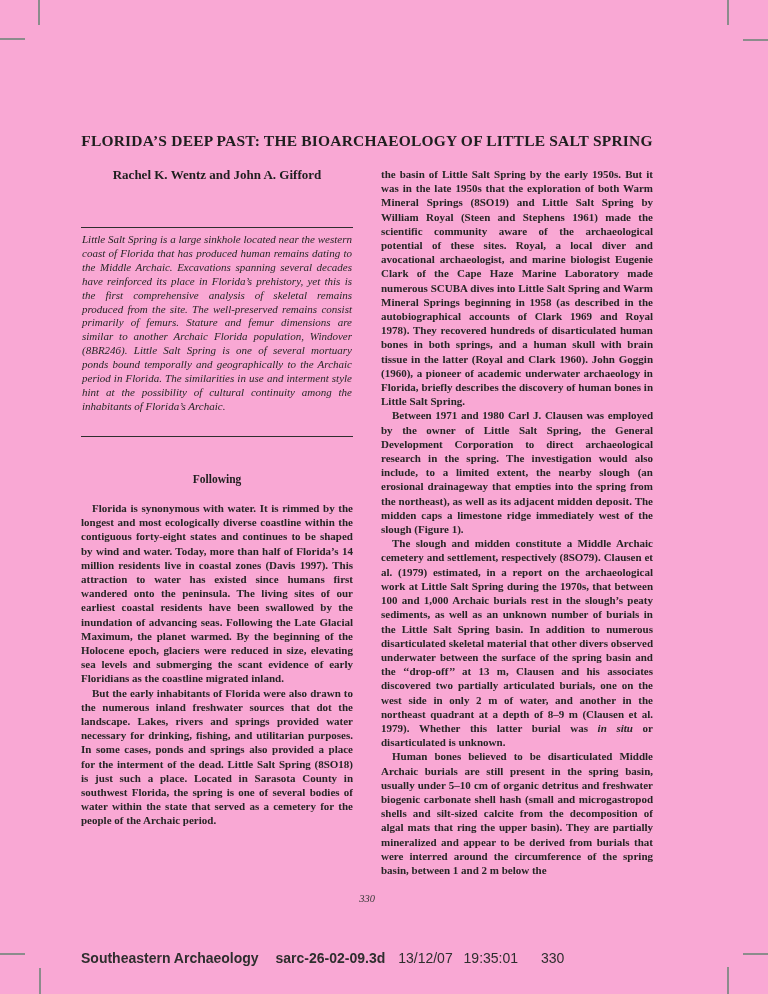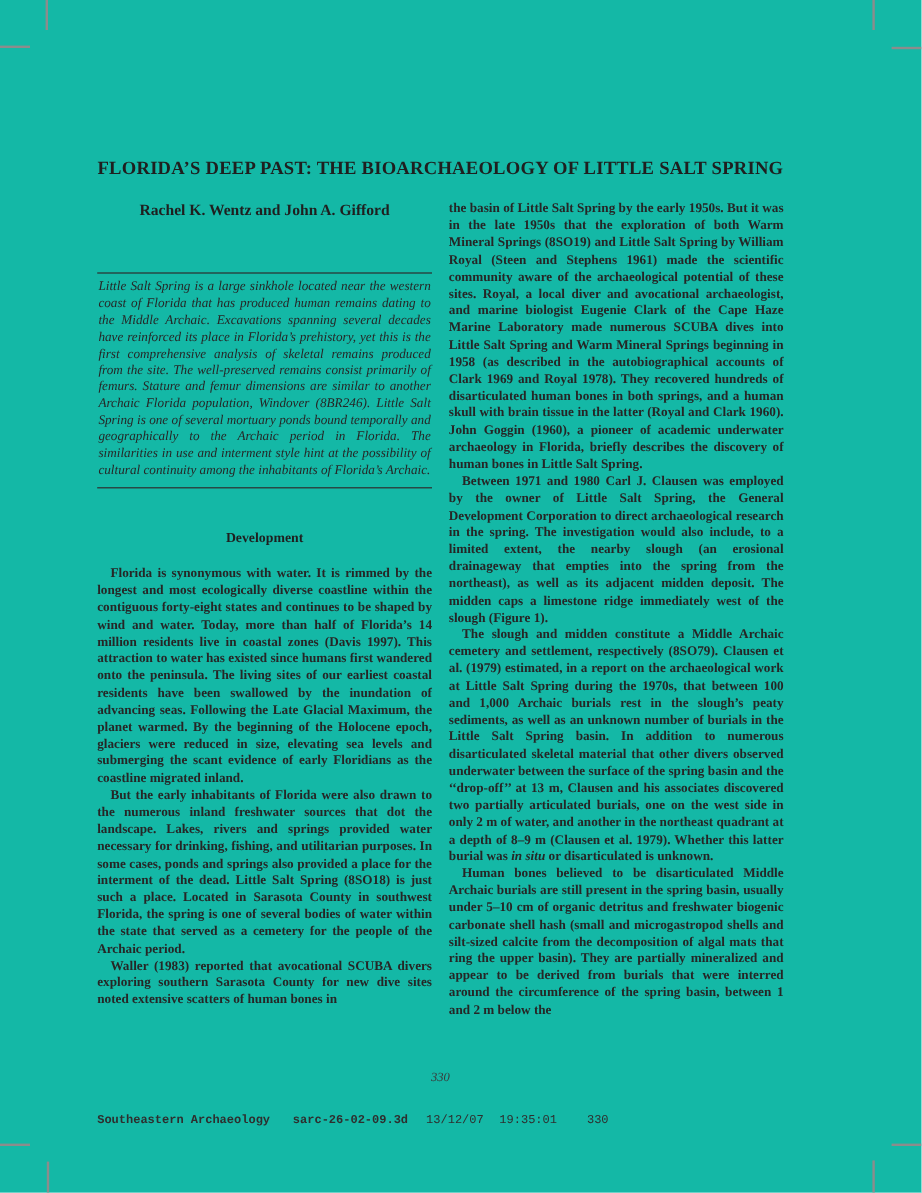--- a/index.html
+++ b/index.html
@@ -1,20 +1,20 @@
 <!DOCTYPE html>
 <html><head>
 <meta charset="utf-8">
 <style>
   html, body { margin: 0; padding: 0; background: #ffffff; }
   .page {
     position: relative;
     width: 768px;
     height: 994px;
-    background: #14b8a6;
+    background: #f9a8d4;
     overflow: hidden;
     font-family: "Liberation Serif", serif;
     color: #262626;
   }
   
   .mark { position: absolute; background: #8c8c8c; }
   .mark.v { width: 2px; }
   .mark.h { height: 2px; }
 
   .content {
@@ -28,41 +28,41 @@
     text-align: center;
     font-weight: bold;
     font-size: 15.5px;
     line-height: 22px;
     letter-spacing: 0.2px;
     color: #1f1f1f;
   }
   .title span { display: block; }
   .columns {
     display: flex;
-    gap: 14px;
+    gap: 28px;
     margin-top: 15px;
   }
   .col {
     width: 279px;
     font-size: 11px;
     line-height: 14.2px;
     text-align: justify;
   }
   .authors {
     text-align: center;
     font-weight: bold;
     font-size: 13px;
     line-height: 16px;
     margin: 0 0 44px 0;
     color: #1f1f1f;
   }
   .abstract {
     border-top: 1.2px solid #2e2e2e;
     border-bottom: 1.2px solid #2e2e2e;
-    padding: 5px 1px 6px 1px;
+    padding: 5px 1px 22px 1px;
     font-style: italic;
     line-height: 13.9px;
     margin: 0 0 35px 0;
   }
   .sec-heading {
     margin: 0 0 15px 0;
     text-align: center;
     font-weight: bold;
     font-size: 11.5px;
     color: #1f1f1f;
@@ -76,24 +76,24 @@
     top: 893px;
     width: 572px;
     text-align: center;
     font-style: italic;
     font-size: 10.5px;
     color: #3a3a3a;
   }
   .footer {
     position: absolute;
     left: 81px;
-    top: 929px;
+    top: 950px;
     width: 640px;
-    font-family: Liberation Mono, monospace;
-    font-size: 10px;
+    font-family: Liberation Sans, sans-serif;
+    font-size: 14px;
     color: #2e2e2e;
     white-space: nowrap;
   }
   .footer .b { font-weight: bold; }
   .footer .gap-a { margin-left: 13px; }
   .footer .gap-b { margin-left: 9px; }
   .footer .gap-c { margin-left: 7px; }
   .footer .gap-d { margin-left: 19px; }
 </style>
 </head>
@@ -116,25 +116,24 @@
       <span>FLORIDA’S DEEP PAST: THE BIOARCHAEOLOGY OF LITTLE SALT SPRING</span>
     </h1>
 
     <div class="columns">
 
       <div class="col">
         <p class="authors">Rachel K. Wentz and John A. Gifford</p>
 
         <div class="abstract">Little Salt Spring is a large sinkhole located near the western coast of Florida that has produced human remains dating to the Middle Archaic. Excavations spanning several decades have reinforced its place in Florida’s prehistory, yet this is the first comprehensive analysis of skeletal remains produced from the site. The well-preserved remains consist primarily of femurs. Stature and femur dimensions are similar to another Archaic Florida population, Windover (8BR246). Little Salt Spring is one of several mortuary ponds bound temporally and geographically to the Archaic period in Florida. The similarities in use and interment style hint at the possibility of cultural continuity among the inhabitants of Florida’s Archaic.</div>
 
-        <h2 class="sec-heading">Development</h2>
+        <h2 class="sec-heading">Following</h2>
 
         <p class="body-par">Florida is synonymous with water. It is rimmed by the longest and most ecologically diverse coastline within the contiguous forty-eight states and continues to be shaped by wind and water. Today, more than half of Florida’s 14 million residents live in coastal zones (Davis 1997). This attraction to water has existed since humans first wandered onto the peninsula. The living sites of our earliest coastal residents have been swallowed by the inundation of advancing seas. Following the Late Glacial Maximum, the planet warmed. By the beginning of the Holocene epoch, glaciers were reduced in size, elevating sea levels and submerging the scant evidence of early Floridians as the coastline migrated inland.</p>
         <p class="body-par">But the early inhabitants of Florida were also drawn to the numerous inland freshwater sources that dot the landscape. Lakes, rivers and springs provided water necessary for drinking, fishing, and utilitarian purposes. In some cases, ponds and springs also provided a place for the interment of the dead. Little Salt Spring (8SO18) is just such a place. Located in Sarasota County in southwest Florida, the spring is one of several bodies of water within the state that served as a cemetery for the people of the Archaic period.</p>
-        <p class="body-par">Waller (1983) reported that avocational SCUBA divers exploring southern Sarasota County for new dive sites noted extensive scatters of human bones in</p>
       </div>
 
       <div class="col">
         <p class="body-par no-indent">the basin of Little Salt Spring by the early 1950s. But it was in the late 1950s that the exploration of both Warm Mineral Springs (8SO19) and Little Salt Spring by William Royal (Steen and Stephens 1961) made the scientific community aware of the archaeological potential of these sites. Royal, a local diver and avocational archaeologist, and marine biologist Eugenie Clark of the Cape Haze Marine Laboratory made numerous SCUBA dives into Little Salt Spring and Warm Mineral Springs beginning in 1958 (as described in the autobiographical accounts of Clark 1969 and Royal 1978). They recovered hundreds of disarticulated human bones in both springs, and a human skull with brain tissue in the latter (Royal and Clark 1960). John Goggin (1960), a pioneer of academic underwater archaeology in Florida, briefly describes the discovery of human bones in Little Salt Spring.</p>
         <p class="body-par">Between 1971 and 1980 Carl J. Clausen was employed by the owner of Little Salt Spring, the General Development Corporation to direct archaeological research in the spring. The investigation would also include, to a limited extent, the nearby slough (an erosional drainageway that empties into the spring from the northeast), as well as its adjacent midden deposit. The midden caps a limestone ridge immediately west of the slough (Figure 1).</p>
         <p class="body-par"><span>The slough and midden constitute a Middle Archaic cemetery and settlement, respectively (8SO79). Clausen et al. (1979) estimated, in a report on the archaeological work at Little Salt Spring during the 1970s, that between 100 and 1,000 Archaic burials rest in the slough’s peaty sediments, as well as an unknown number of burials in the Little Salt Spring basin. In addition to numerous disarticulated skeletal material that other divers observed underwater between the surface of the spring basin and the ‘‘drop-off’’ at 13 m, Clausen and his associates discovered two partially articulated burials, one on the west side in only 2 m of water, and another in the northeast quadrant at a depth of 8–9 m (Clausen et al. 1979). Whether this latter burial was </span><span class="ital">in situ</span><span> or disarticulated is unknown.</span></p>
         <p class="body-par">Human bones believed to be disarticulated Middle Archaic burials are still present in the spring basin, usually under 5–10 cm of organic detritus and freshwater biogenic carbonate shell hash (small and microgastropod shells and silt-sized calcite from the decomposition of algal mats that ring the upper basin). They are partially mineralized and appear to be derived from burials that were interred around the circumference of the spring basin, between 1 and 2 m below the</p>
       </div>
 
     </div>

